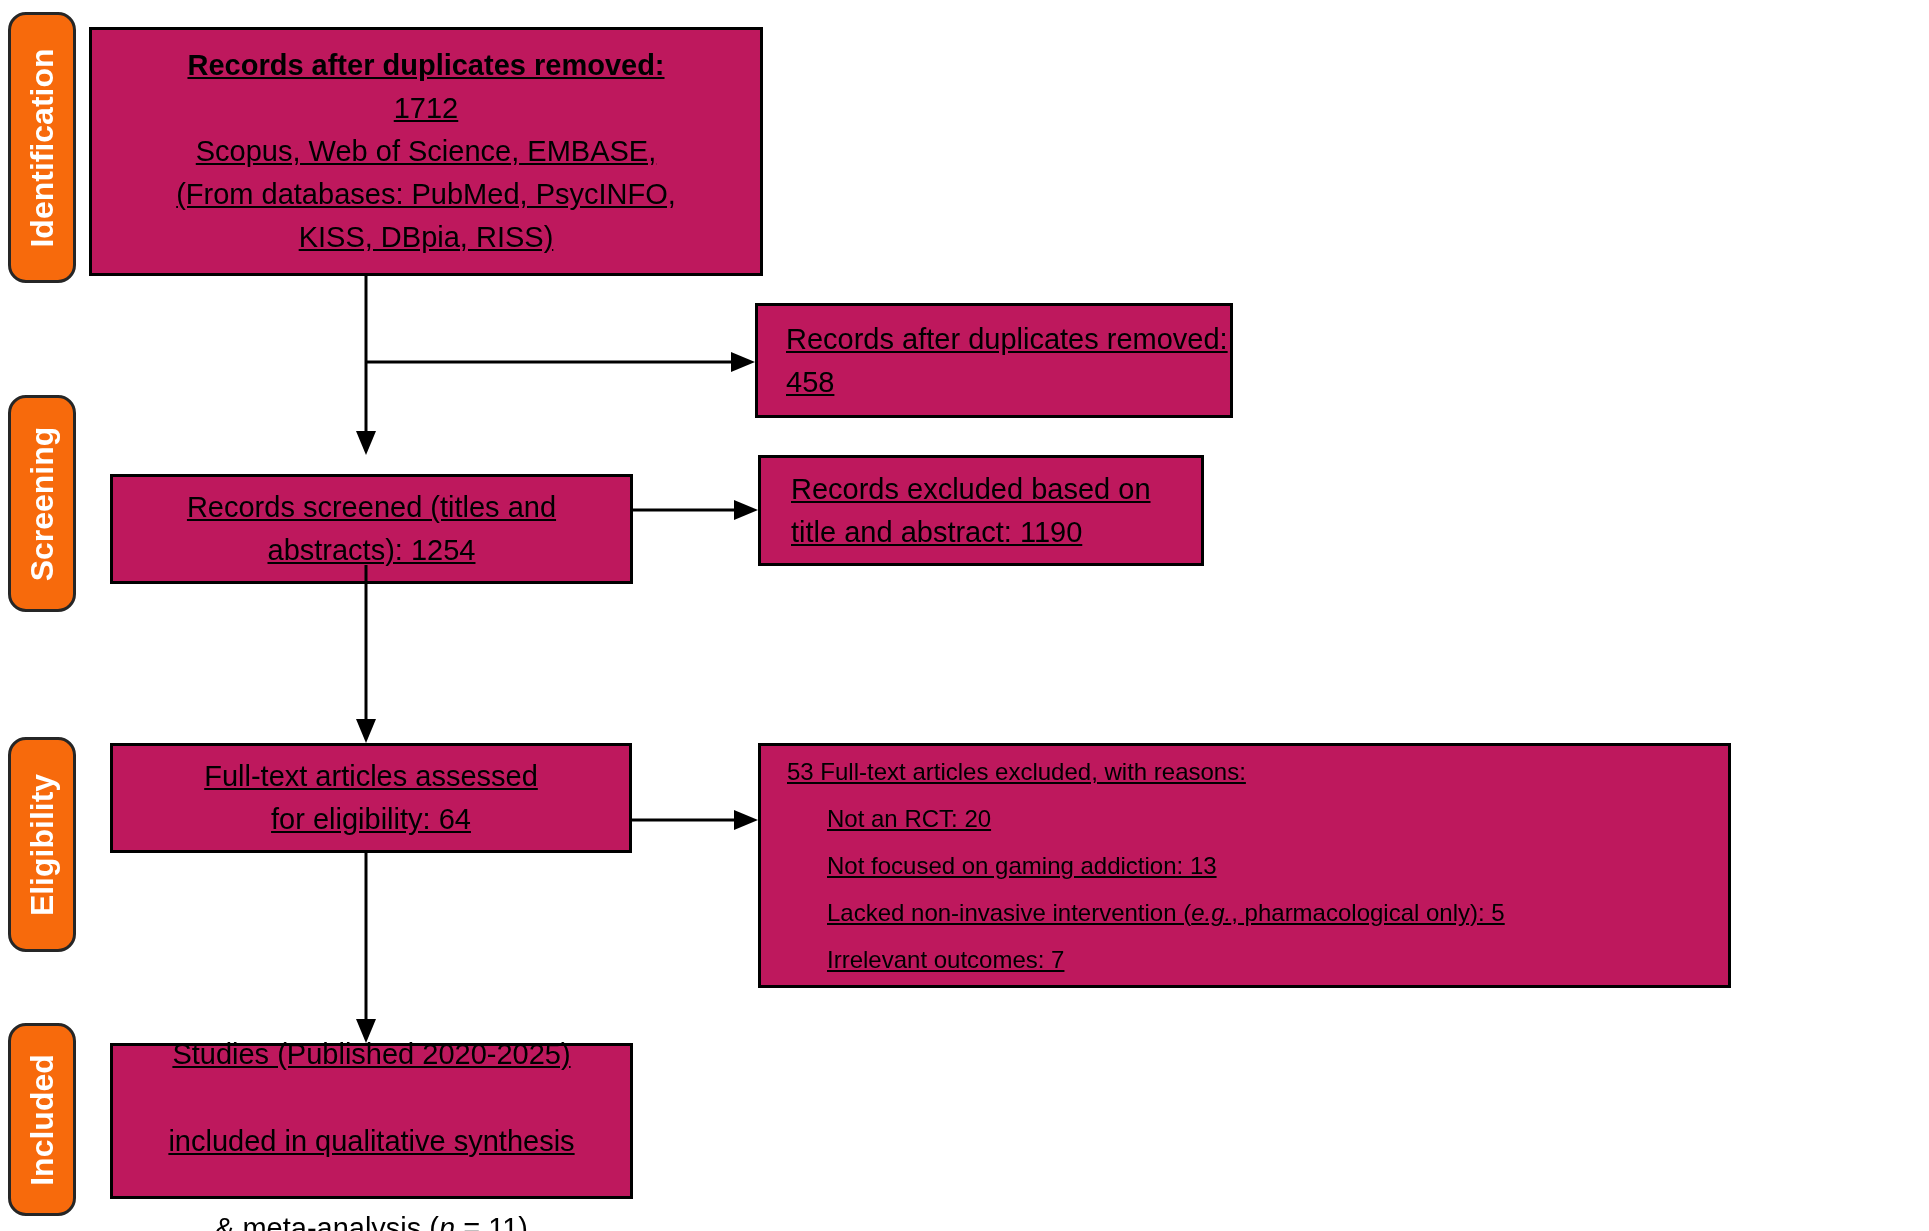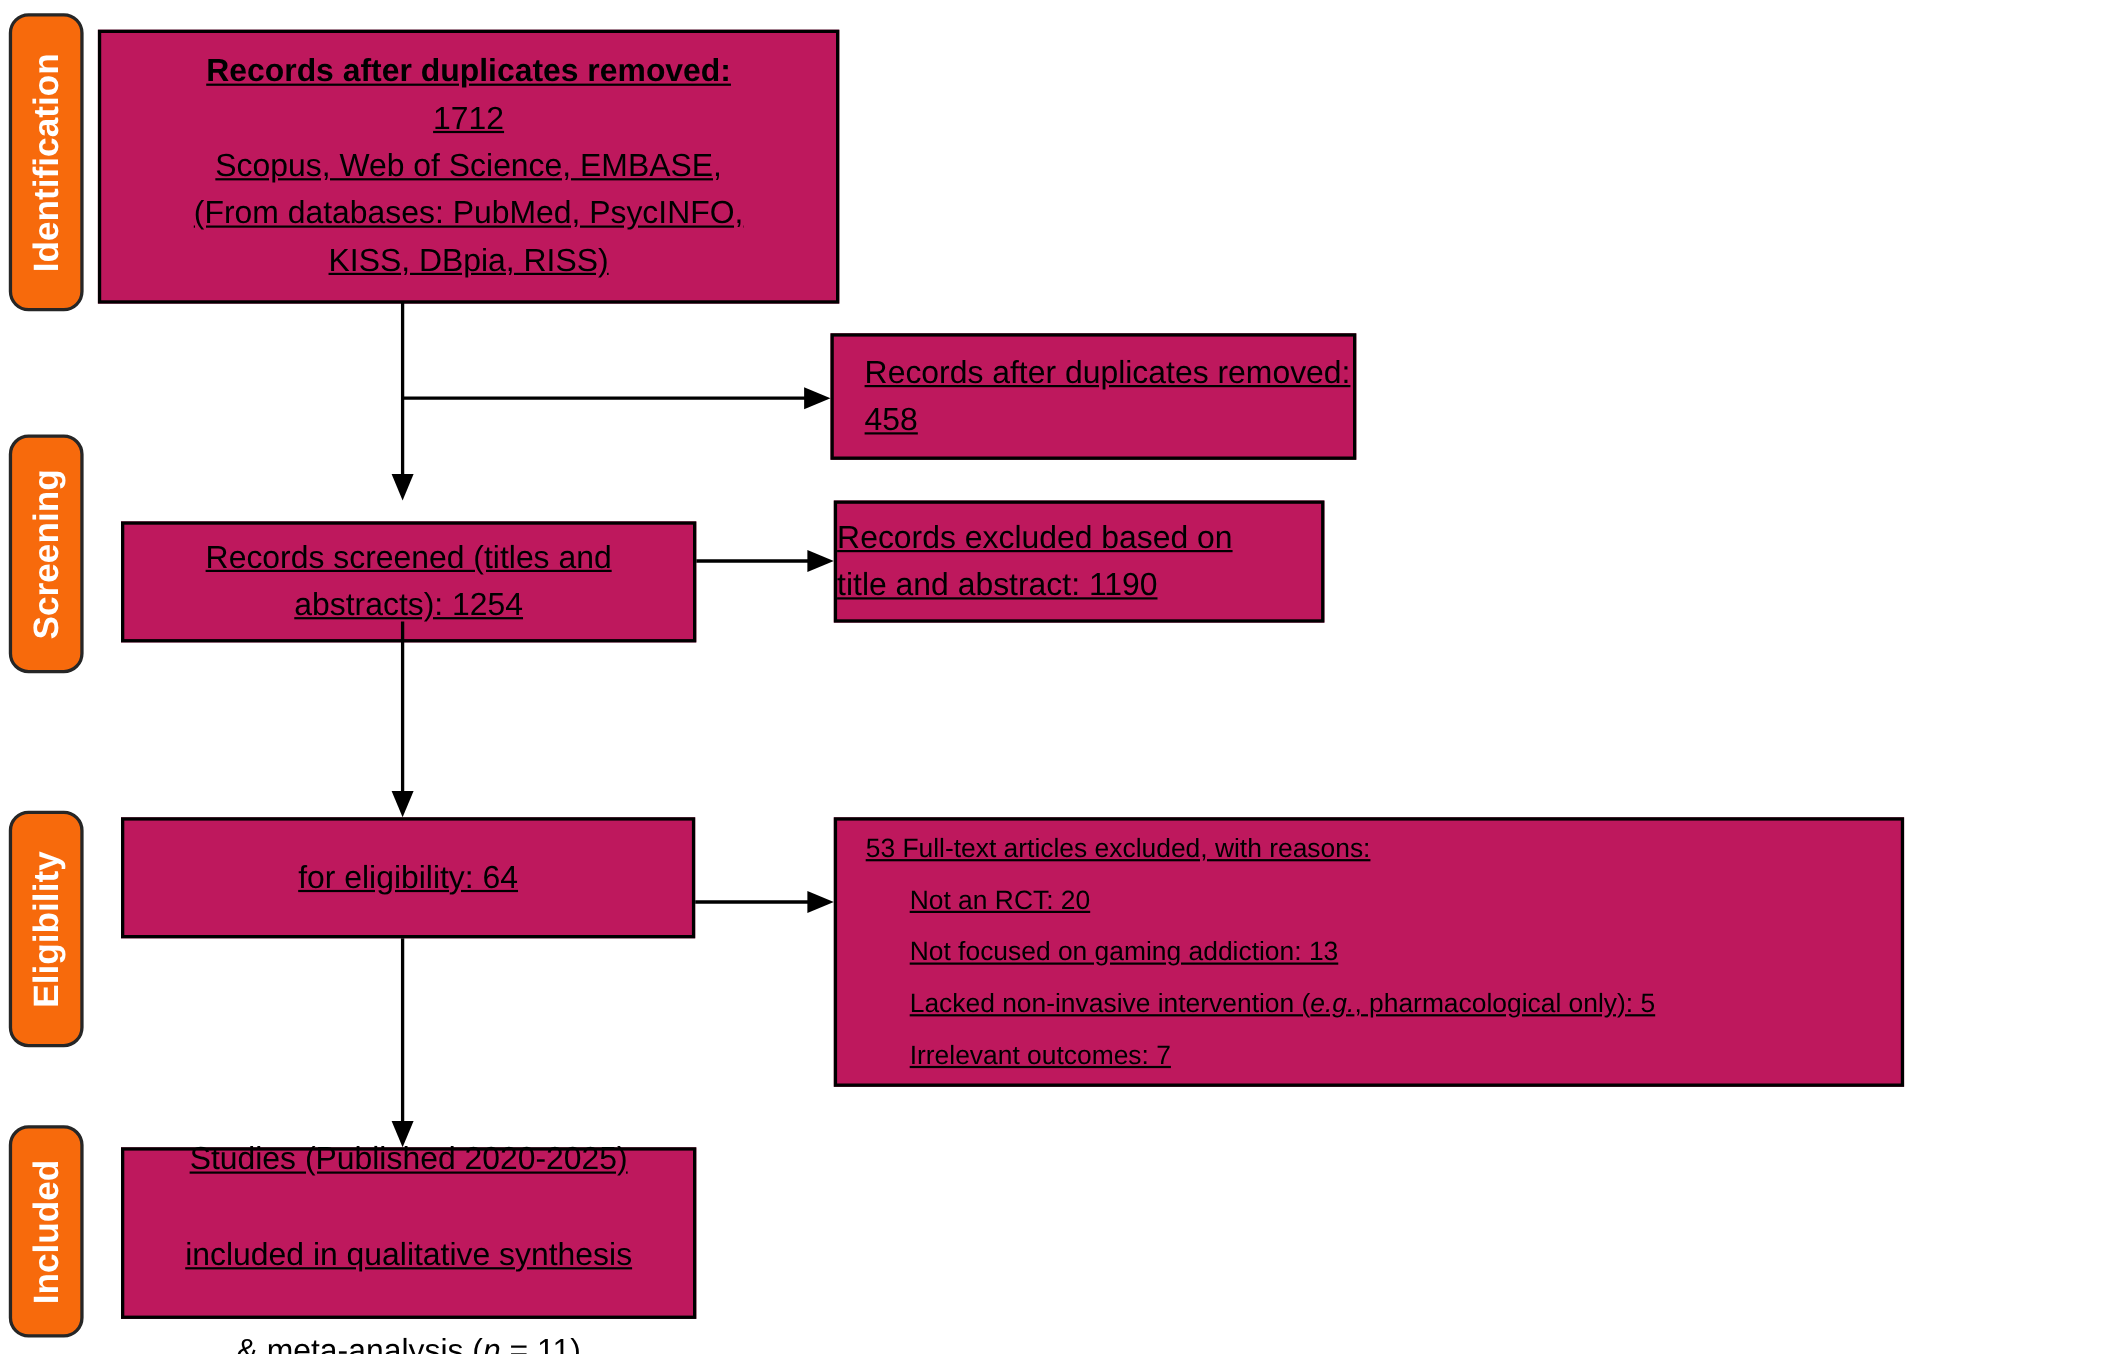--- a/index.html
+++ b/index.html
@@ -25,21 +25,21 @@
     text-decoration: underline;
   }
   .box.center { align-items: center; text-align: center; }
   .box.left   { align-items: flex-start; text-align: left; }
   .line  { line-height: 43px; white-space: nowrap; }
   .bold  { font-weight: bold; }
   .it    { font-style: italic; text-align: right; }
   #box-top          { left: 89px;  top: 27px;   width: 674px; height: 249px; }
   #box-dup          { left: 755px; top: 303px;  width: 478px; height: 115px; padding-left: 28px; }
   #box-screened     { left: 110px; top: 474px;  width: 523px; height: 110px; }
-  #box-excl-title   { left: 758px; top: 455px;  width: 446px; height: 111px; }
+  #box-excl-title   { left: 758px; top: 455px;  width: 446px; height: 111px; padding-left: 30px; }
   #box-fulltext     { left: 110px; top: 743px;  width: 522px; height: 110px; }
   #box-excl-reasons { left: 758px; top: 743px;  width: 973px; height: 245px; padding-left: 26px; font-size: 24px; }
   #box-included     { left: 110px; top: 1043px; width: 523px; height: 156px; }
   #box-excl-reasons .line { line-height: 47px; }
   #box-included .line     { line-height: 47px; margin-top: 40px; }
   .indent { padding-left: 40px; }
   .tab {
     position: absolute;
     left: 8px;
     width: 68px;
@@ -107,20 +107,21 @@
     <div class="line">Records screened (titles and</div>
     <div class="line">abstracts): 1254</div>
   </div>
 
   <div class="box left" id="box-excl-title">
     <div class="line">Records excluded based on</div>
     <div class="line">title and abstract: 1190</div>
   </div>
 
   <div class="box center" id="box-fulltext">
+    <div class="line">Full-text articles assessed</div>
     <div class="line">for eligibility: 64</div>
   </div>
 
   <div class="box left" id="box-excl-reasons">
     <div class="line">53 Full-text articles excluded, with reasons:</div>
     <div class="line indent">Not an RCT: 20</div>
     <div class="line indent">Not focused on gaming addiction: 13</div>
     <div class="line indent"><span>Lacked non-invasive intervention (</span><span class="it">e.g.</span><span>, pharmacological only): 5</span></div>
     <div class="line indent">Irrelevant outcomes: 7</div>
   </div>

